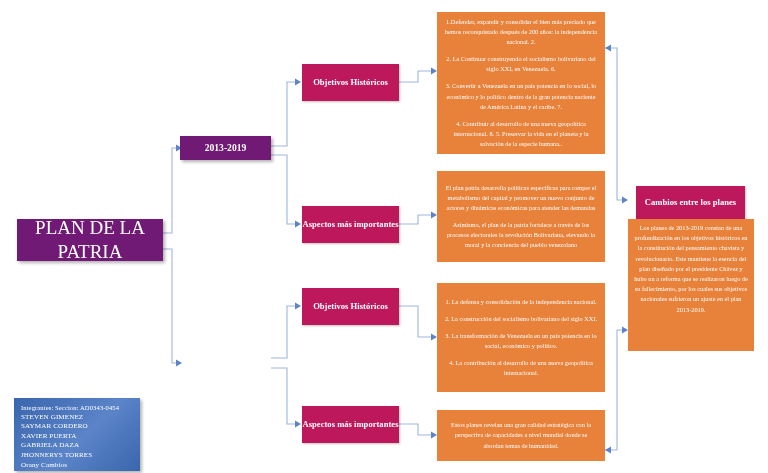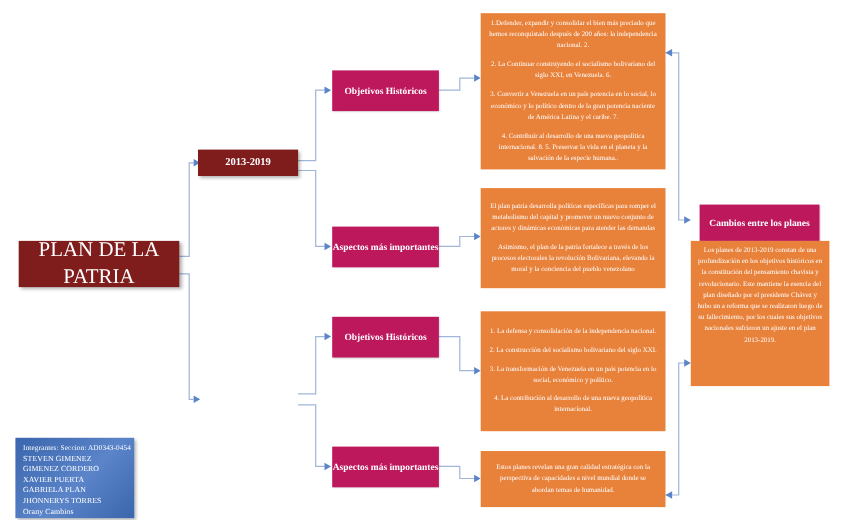--- a/index.html
+++ b/index.html
@@ -21,21 +21,21 @@
     position: absolute;
     box-sizing: border-box;
     display: flex;
     align-items: center;
     justify-content: center;
     text-align: center;
     color: #ffffff;
     line-height: 1.25;
   }
   .node-blue {
-    background: #7f1d1d;
+    background: #701a75;
     font-weight: bold;
     box-shadow: 2px 2px 3px rgba(0,0,0,0.30);
   }
   .node-green {
     background: #be185d;
     font-weight: bold;
     box-shadow: 1px 1px 2px rgba(0,0,0,0.25);
   }
   .node-orange {
     background: #e8813a;
@@ -83,21 +83,21 @@
   #o-obj-2 { left: 437px; top: 283px; width: 168px; height: 109px; }
   #o-asp-2 { left: 437px; top: 410px; width: 168px; height: 51px; }
   #cambios-head {
     left: 636px; top: 186px; width: 109px; height: 33px; font-size: 8.6px;
   }
   #cambios-body {
     left: 628px; top: 219px; width: 126px; height: 132px;
     font-size: 6.3px; line-height: 1.62; padding: 4px 6px;
     align-items: flex-start;
   }
-  #legend { left: 14px; top: 398px; width: 108px; height: 73px; }
+  #legend { left: 14px; top: 398px; width: 126px; height: 73px; }
 
   svg#wires {
     position: absolute;
     left: 0; top: 0;
     width: 768px; height: 473px;
     pointer-events: none;
   }
   .wire {
     fill: none;
     stroke: #9fb6d9;
@@ -191,20 +191,20 @@
       </div>
     </div>
 
   <div class="node node-green" id="cambios-head">Cambios entre los planes</div>
 
   <div class="node node-orange" id="cambios-body">Los planes de 2013-2019 constan de una profundización en los objetivos históricos en la constitución del pensamiento chavista y revolucionario. Este mantiene la esencia del plan diseñado por el presidente Chávez y hubo un a reforma que se realizaron luego de su fallecimiento, por los cuales sus objetivos nacionales sufrieron un ajuste en el plan 2013-2019.</div>
 
   <div class="node node-legend" id="legend">
       <span class="legend-line first">Integrantes: Seccion: AD0343-0454</span>
       <span class="legend-line">STEVEN GIMENEZ</span>
-      <span class="legend-line">GIMENEZ CORDERO</span>
+      <span class="legend-line">SAYMAR CORDERO</span>
       <span class="legend-line">XAVIER PUERTA</span>
-      <span class="legend-line">GABRIELA PLAN</span>
+      <span class="legend-line">GABRIELA DAZA</span>
       <span class="legend-line">JHONNERYS TORRES</span>
       <span class="legend-line">Orany  Cambios</span>
     </div>
 
 </div>
 
 </body></html>

